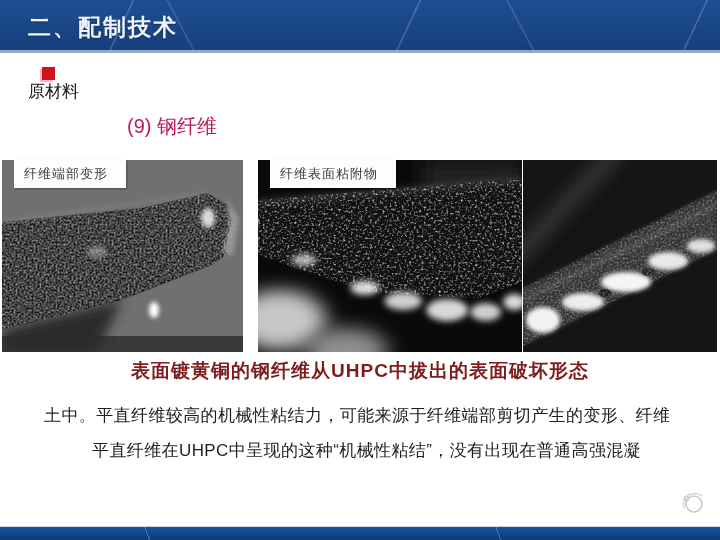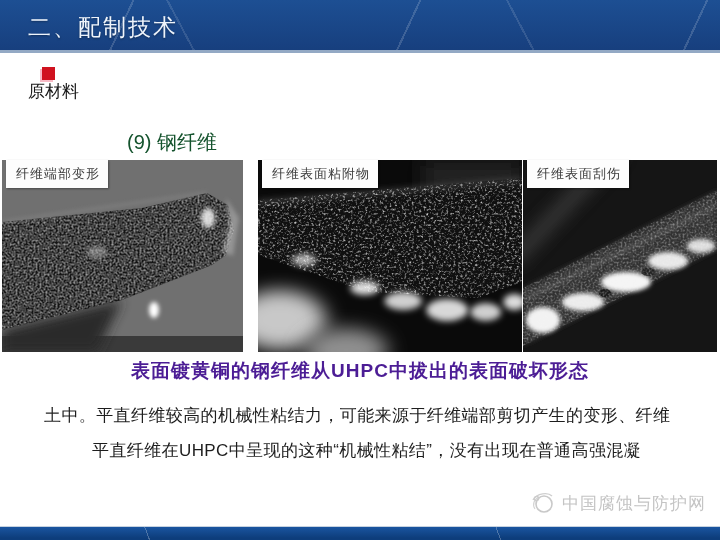--- a/index.html
+++ b/index.html
@@ -11,48 +11,48 @@
   .header{
     position:absolute;top:0;left:0;width:720px;height:50px;
     background:
       repeating-linear-gradient(115deg, transparent 0 120px, rgba(255,255,255,.16) 120px 122px, transparent 122px 260px),
       repeating-linear-gradient(62deg, transparent 0 170px, rgba(255,255,255,.12) 170px 172px, transparent 172px 300px),
       linear-gradient(180deg,#1d4f93 0%,#173f7e 100%);
     border-bottom:3px solid #93a9c4;
   }
   .header .title{
     position:absolute;left:28px;top:12px;
-    color:#eef4fb;font-size:23px;font-weight:normal;letter-spacing:2px;
+    color:#eef4fb;font-size:23px;font-weight:bold;letter-spacing:2px;
     text-shadow:0 1px 2px rgba(0,0,0,.35);
   }
   
   .bullet-row{position:absolute;left:28px;top:67px;display:flex;align-items:center;flex-direction:column;}
   .bullet-square{
     width:13px;height:13px;background:#d0121f;margin-right:10px;
     box-shadow:-2px 2px 0 rgba(240,130,150,.55);
   }
   .bullet-label{font-size:17px;color:#161616;}
   
-  .subtitle{position:absolute;left:127px;top:113px;font-size:20px;color:#14532d;margin-top:16px;}
+  .subtitle{position:absolute;left:127px;top:113px;font-size:20px;color:#be185d;}
   
   .photo{position:absolute;top:160px;height:192px;background:#000;}
   .photo svg{display:block;width:100%;height:100%;}
   .photo-label{
-    position:absolute;top:0;left:4px;height:28px;background:#fdfdfd;
-    display:flex;align-items:center;padding:0 8px 0 10px;
+    position:absolute;top:0;left:12px;height:28px;background:#fdfdfd;
+    display:flex;align-items:center;padding:0 18px 0 10px;
     font-size:13px;color:#3c3c3c;letter-spacing:1px;
     box-shadow:1px 1px 2px rgba(0,0,0,.35);
   }
   #photo1{left:2px;width:241px;}
   #photo2{left:258px;width:264px;}
   #photo3{left:523px;width:194px;}
   
   .caption{
     position:absolute;top:358px;left:0;width:720px;text-align:center;
-    font-size:19px;font-weight:bold;color:#4c1d95;letter-spacing:1px;
+    font-size:19px;font-weight:bold;color:#7f1d1d;letter-spacing:1px;
   }
   
   .body-text{
     position:absolute;left:44px;top:398px;width:634px;
     font-size:17px;color:#1d1d1d;line-height:35px;letter-spacing:.4px;
   }
   .body-line.indent{padding-left:48px;}
   
   .watermark{
     position:absolute;top:490px;right:14px;display:flex;align-items:center;gap:6px;
@@ -166,35 +166,33 @@
       <path d="M0,168 L194,72" stroke="#5a5a5a" stroke-width="2" opacity=".6" filter="url(#b3s)"></path>
       <ellipse cx="20" cy="160" rx="17" ry="13" fill="#f2f2f2" filter="url(#b3s)"></ellipse>
       <ellipse cx="60" cy="142" rx="21" ry="9" fill="#ececec" filter="url(#b3s)"></ellipse>
       <ellipse cx="103" cy="122" rx="25" ry="10" fill="#f5f5f5" filter="url(#b3s)"></ellipse>
       <ellipse cx="145" cy="101" rx="20" ry="9" fill="#e8e8e8" filter="url(#b3s)"></ellipse>
       <ellipse cx="178" cy="86" rx="14" ry="7" fill="#dddddd" filter="url(#b3s)"></ellipse>
       <ellipse cx="82" cy="133" rx="6" ry="4" fill="#1a1a1a"></ellipse>
       <ellipse cx="125" cy="112" rx="7" ry="4" fill="#222222"></ellipse>
       <polygon points="0,128 194,30 194,90 0,186" fill="#fff" filter="url(#g3)" opacity=".5"></polygon>
     </svg>
-    <figcaption class="photo-label">纤维表面刮伤</figcaption>
   </figure>
 
   <div class="caption">表面镀黄铜的钢纤维从UHPC中拔出的表面破坏形态</div>
 
   <div class="body-text">
     <div class="body-line">土中。平直纤维较高的机械性粘结力，可能来源于纤维端部剪切产生的变形、纤维</div>
     <div class="body-line indent">平直纤维在UHPC中呈现的这种“机械性粘结”，没有出现在普通高强混凝</div>
   </div>
 
   <div class="watermark">
     <svg width="26" height="26" viewBox="0 0 26 26">
       <circle cx="14" cy="14" r="8" fill="none" stroke="#c9c9c9" stroke-width="1.6"></circle>
       <path d="M3,10 C7,3 18,2 22,6" fill="none" stroke="#cfcfcf" stroke-width="1.4"></path>
       <path d="M5,19 C2,15 4,9 9,7" fill="none" stroke="#d4d4d4" stroke-width="1.2"></path>
       <circle cx="6.5" cy="8.5" r="2.2" fill="none" stroke="#cccccc" stroke-width="1.2"></circle>
     </svg>
-    <span class="wm-text">中国腐蚀与防护网</span>
   </div>
 
   <div class="footer-bar"></div>
 
 </div>
 
 </body></html>

